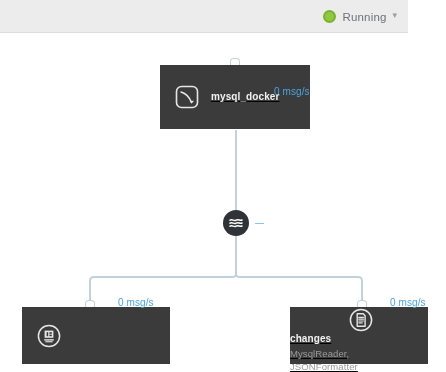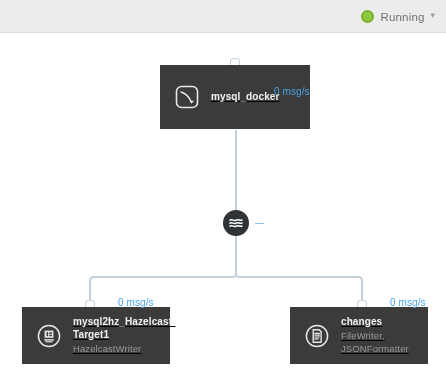--- a/index.html
+++ b/index.html
@@ -13,21 +13,21 @@
     font-family: "Liberation Sans", sans-serif;
     overflow: hidden;
     position: relative;
   }
 
   
   #status-bar {
     position: absolute;
     left: 0;
     top: 0;
-    width: 446px;
+    width: 408px;
     height: 33px;
     background: #ececec;
     border-bottom: 1px solid #dcdcdc;
     box-sizing: border-box;
     padding-left: 8px;
   }
   #status-control {
     position: absolute;
     right: 11px;
     top: 0;
@@ -215,36 +215,32 @@
       <svg width="26" height="26" viewBox="0 0 26 26">
         <circle cx="13" cy="13" r="10.6" fill="none" stroke="#e6e6e6" stroke-width="1.5"></circle>
         <rect x="8.6" y="7.6" width="8.8" height="7.2" fill="#e6e6e6"></rect>
         <rect x="10.6" y="9.2" width="1.6" height="4" fill="#3b3b3b"></rect>
         <rect x="13.4" y="9.2" width="2.4" height="1.6" fill="#3b3b3b"></rect>
         <rect x="13.4" y="11.6" width="2.4" height="1.6" fill="#3b3b3b"></rect>
         <rect x="8.2" y="16.2" width="9.6" height="1.4" fill="#e6e6e6"></rect>
         <rect x="9.4" y="18.2" width="7.2" height="1.1" fill="#e6e6e6"></rect>
       </svg>
     </span>
-    <span class="node-text">
-      <div class="node-title">mysql2hz_Hazelcast-Target1</div>
-      <div class="node-sub">HazelcastWriter</div>
-    </span>
   </div>
   <span class="rate-label" style="left:118px; top:264px;">0 msg/s</span>
 
-  <div class="node" id="node-changes" style="left:290px; top:274px; width:138px; height:57px;">
+  <div class="node" id="node-changes" style="left:290px; top:274px; width:138px; height:57px;flex-direction:column;">
     <span class="node-port port-right" style="left:72px;"></span>
     <span class="node-icon">
       <svg width="26" height="26" viewBox="0 0 26 26">
         <circle cx="13" cy="13" r="10.6" fill="none" stroke="#e6e6e6" stroke-width="1.5"></circle>
         <path d="M9.2 6.8 H15.2 L17.1 8.8 V19.2 H9.2 Z" fill="none" stroke="#e6e6e6" stroke-width="1.4" stroke-linejoin="round"></path>
         <path d="M10.8 10.4 H15.4 M10.8 12.2 H15.4 M10.8 14 H15.4 M10.8 15.8 H14.2" stroke="#e6e6e6" stroke-width="1.2" stroke-linecap="round"></path>
       </svg>
     </span>
     <span class="node-text">
       <div class="node-title">changes</div>
-      <div class="node-sub">FileWriter, JSONFormatter</div>
+      <div class="node-sub">MysqlReader, JSONFormatter</div>
     </span>
   </div>
   <span class="rate-label" style="left:390px; top:264px;">0 msg/s</span>
 
 </div>
 
 </body></html>

